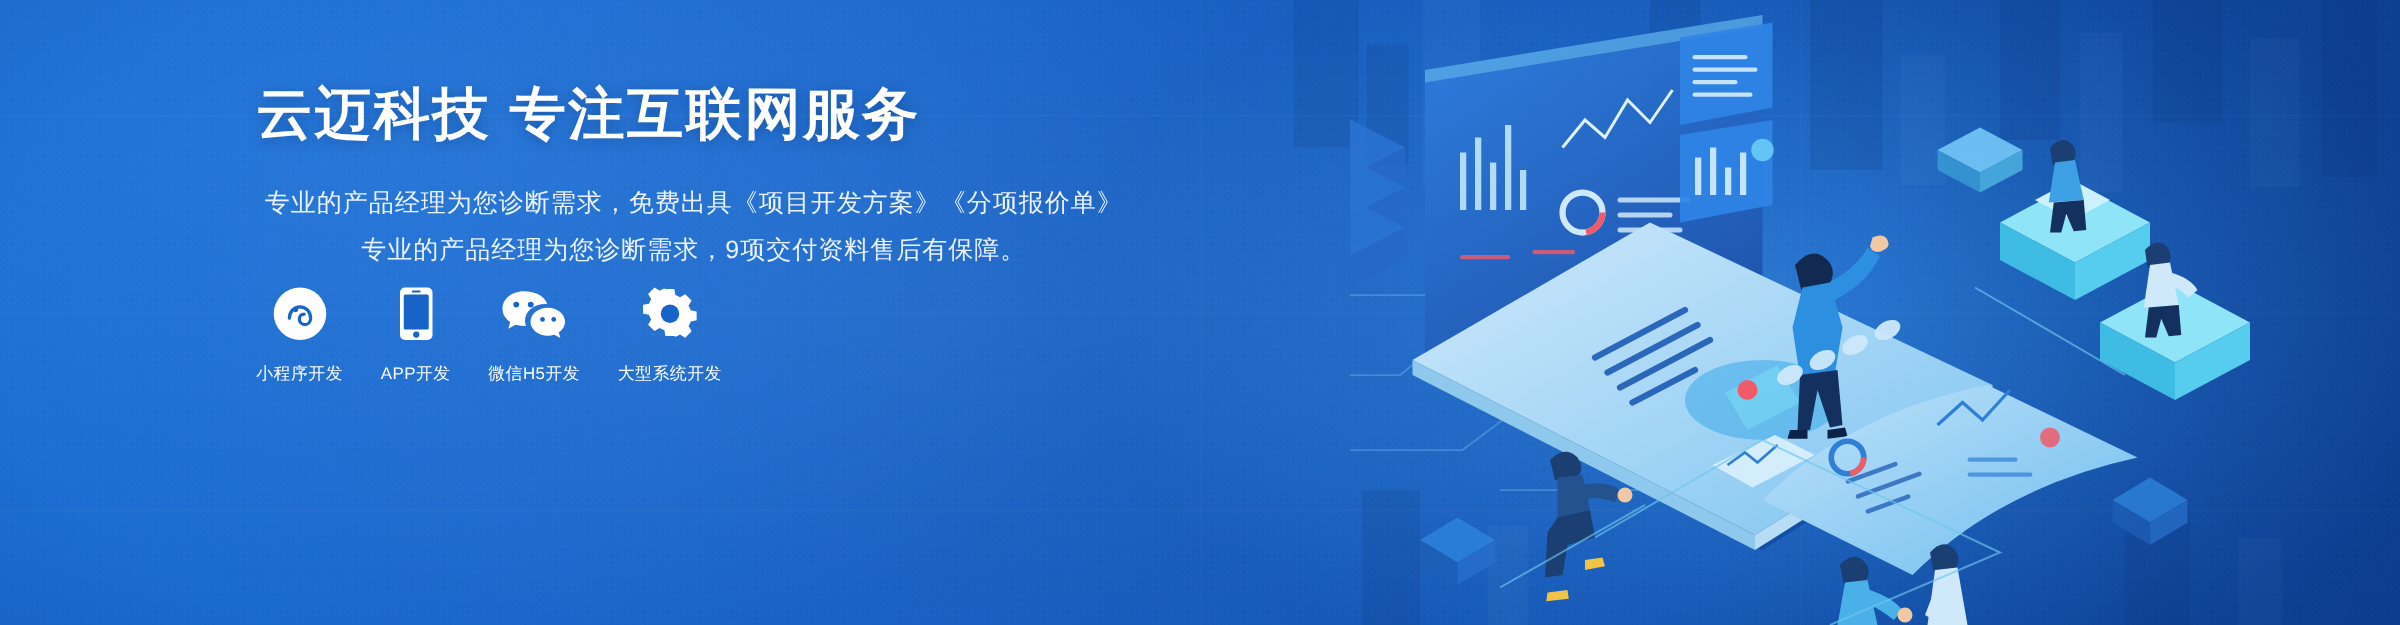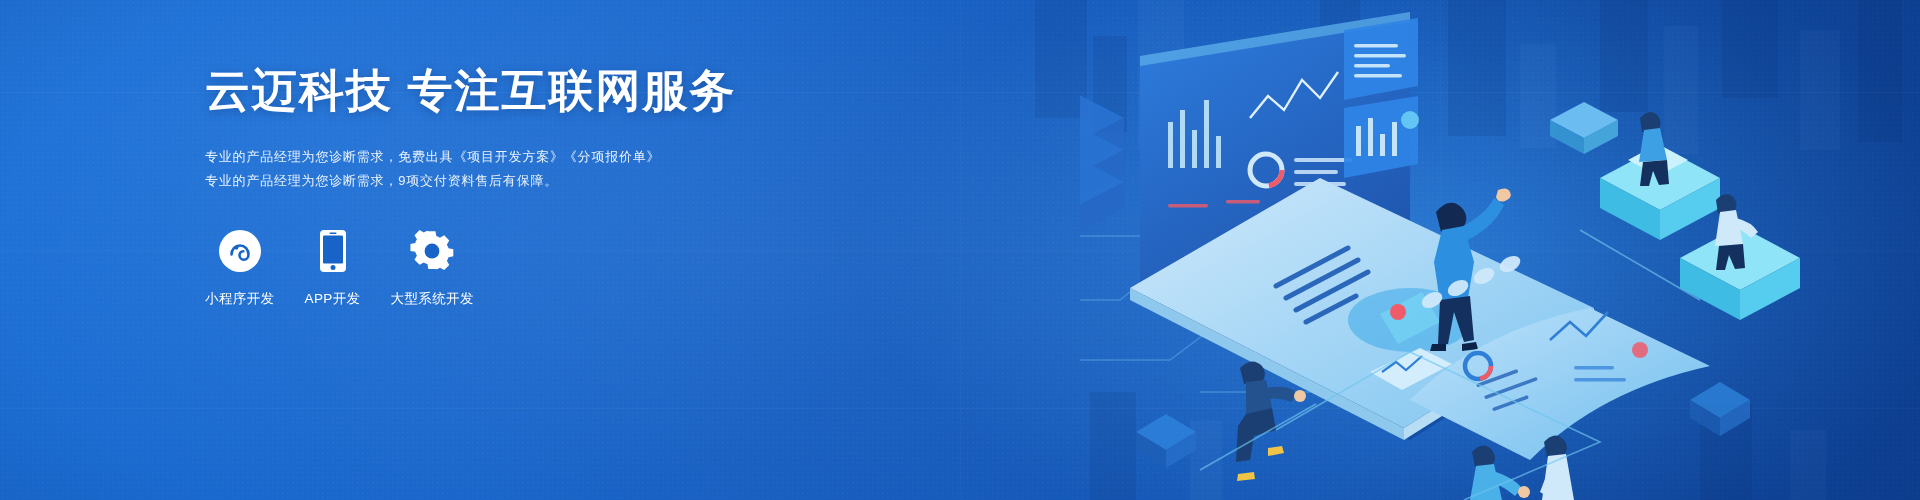--- a/index.html
+++ b/index.html
@@ -33,21 +33,21 @@
   }
 
   
   .copy{position:absolute;left:205px;top:64px;width:700px;}
   .headline{
     margin:0;color:#ffffff;font-size:45px;line-height:1.22;
     font-weight:bold;letter-spacing:2px;
     text-shadow:0 2px 10px rgba(4,40,100,.35);
     white-space:nowrap;
   }
-  .sub{margin:0;color:#eaf3ff;font-size:13px;line-height:1.85;letter-spacing:.8px;white-space:nowrap;}
+  .sub{margin:0;color:#eaf3ff;font-size:20px;line-height:1.85;letter-spacing:.8px;white-space:nowrap;text-align:center;}
   .sub-wrap{margin-top:26px;}
 
   
   .services{position:absolute;left:205px;top:228px;display:flex;align-items:flex-start;}
   .svc{display:flex;flex-direction:column;align-items:center;width:auto;margin-right:30px;cursor:pointer;}
   .svc:last-child{margin-right:16px;}
   .svc-ico{height:46px;display:flex;align-items:center;justify-content:center;margin-bottom:16px;}
   .svc-ico svg{display:block;}
   .svc-label{color:#ffffff;font-size:13.5px;letter-spacing:.4px;white-space:nowrap;}
 
@@ -117,20 +117,33 @@
         <svg width="28" height="44" viewBox="0 0 28 44">
           <rect x="1" y="1" width="26" height="42" rx="4" fill="#fff"></rect>
           <rect x="4" y="6.5" width="20" height="28" rx="1.2" fill="#1763c8"></rect>
           <rect x="10.5" y="3.4" width="7" height="1.6" rx=".8" fill="#1763c8"></rect>
           <circle cx="14" cy="38.6" r="2.5" fill="#1763c8"></circle>
         </svg>
       </span>
       <span class="svc-label">APP开发</span>
     </div>
 
+    <div class="svc">
+      <span class="svc-ico">
+        <svg width="56" height="44" viewBox="0 0 56 44">
+          <path d="M20 4C10.6 4 3 10.2 3 17.9c0 4.3 2.4 8.2 6.2 10.7l-1.6 5.3 5.9-3.1c2 .6 4.2.9 6.5.9 .6 0 1.2 0 1.8-.1-.5-1.3-.8-2.7-.8-4.1 0-7.3 7.2-13.2 16.1-13.2 .6 0 1.1 0 1.7.1C37.3 8.2 29.4 4 20 4z" fill="#fff"></path>
+          <circle cx="14" cy="14.6" r="2.3" fill="#1763c8"></circle>
+          <circle cx="25.6" cy="14.6" r="2.3" fill="#1763c8"></circle>
+          <path d="M53 28.3c0-6.2-6.2-11.2-13.8-11.2S25.4 22.1 25.4 28.3c0 6.2 6.2 11.2 13.8 11.2 1.8 0 3.6-.3 5.2-.8l4.9 2.6-1.3-4.4c3.2-2.1 5-5.2 5-8.6z" fill="#fff"></path>
+          <circle cx="35" cy="26.5" r="1.9" fill="#1763c8"></circle>
+          <circle cx="44" cy="26.5" r="1.9" fill="#1763c8"></circle>
+        </svg>
+      </span>
+      <span class="svc-label">微信H5开发</span>
+    </div>
 
 
     <div class="svc">
       <span class="svc-ico">
         <svg width="44" height="44" viewBox="0 0 44 44">
           <path d="M18.2 2h7.6l.9 5.1c1.4.4 2.7 1 3.9 1.8l4.5-2.6 5.4 5.4-2.6 4.5c.8 1.2 1.4 2.5 1.8 3.9l5.1.9v7.6l-5.1.9c-.4 1.4-1 2.7-1.8 3.9l2.6 4.5-5.4 5.4-4.5-2.6c-1.2.8-2.5 1.4-3.9 1.8L25.8 42h-7.6l-.9-5.1c-1.4-.4-2.7-1-3.9-1.8l-4.5 2.6-5.4-5.4 2.6-4.5c-.8-1.2-1.4-2.5-1.8-3.9L-0.8 23v-7.6l5.1-.9c.4-1.4 1-2.7 1.8-3.9L3.5 6.1l5.4-5.4 4.5 2.6c1.2-.8 2.5-1.4 3.9-1.8z" transform="translate(1.2,0.4) scale(0.94)" fill="#fff"></path>
           <circle cx="22" cy="22" r="7.4" fill="#1763c8"></circle>
         </svg>
       </span>
       <span class="svc-label">大型系统开发</span>

